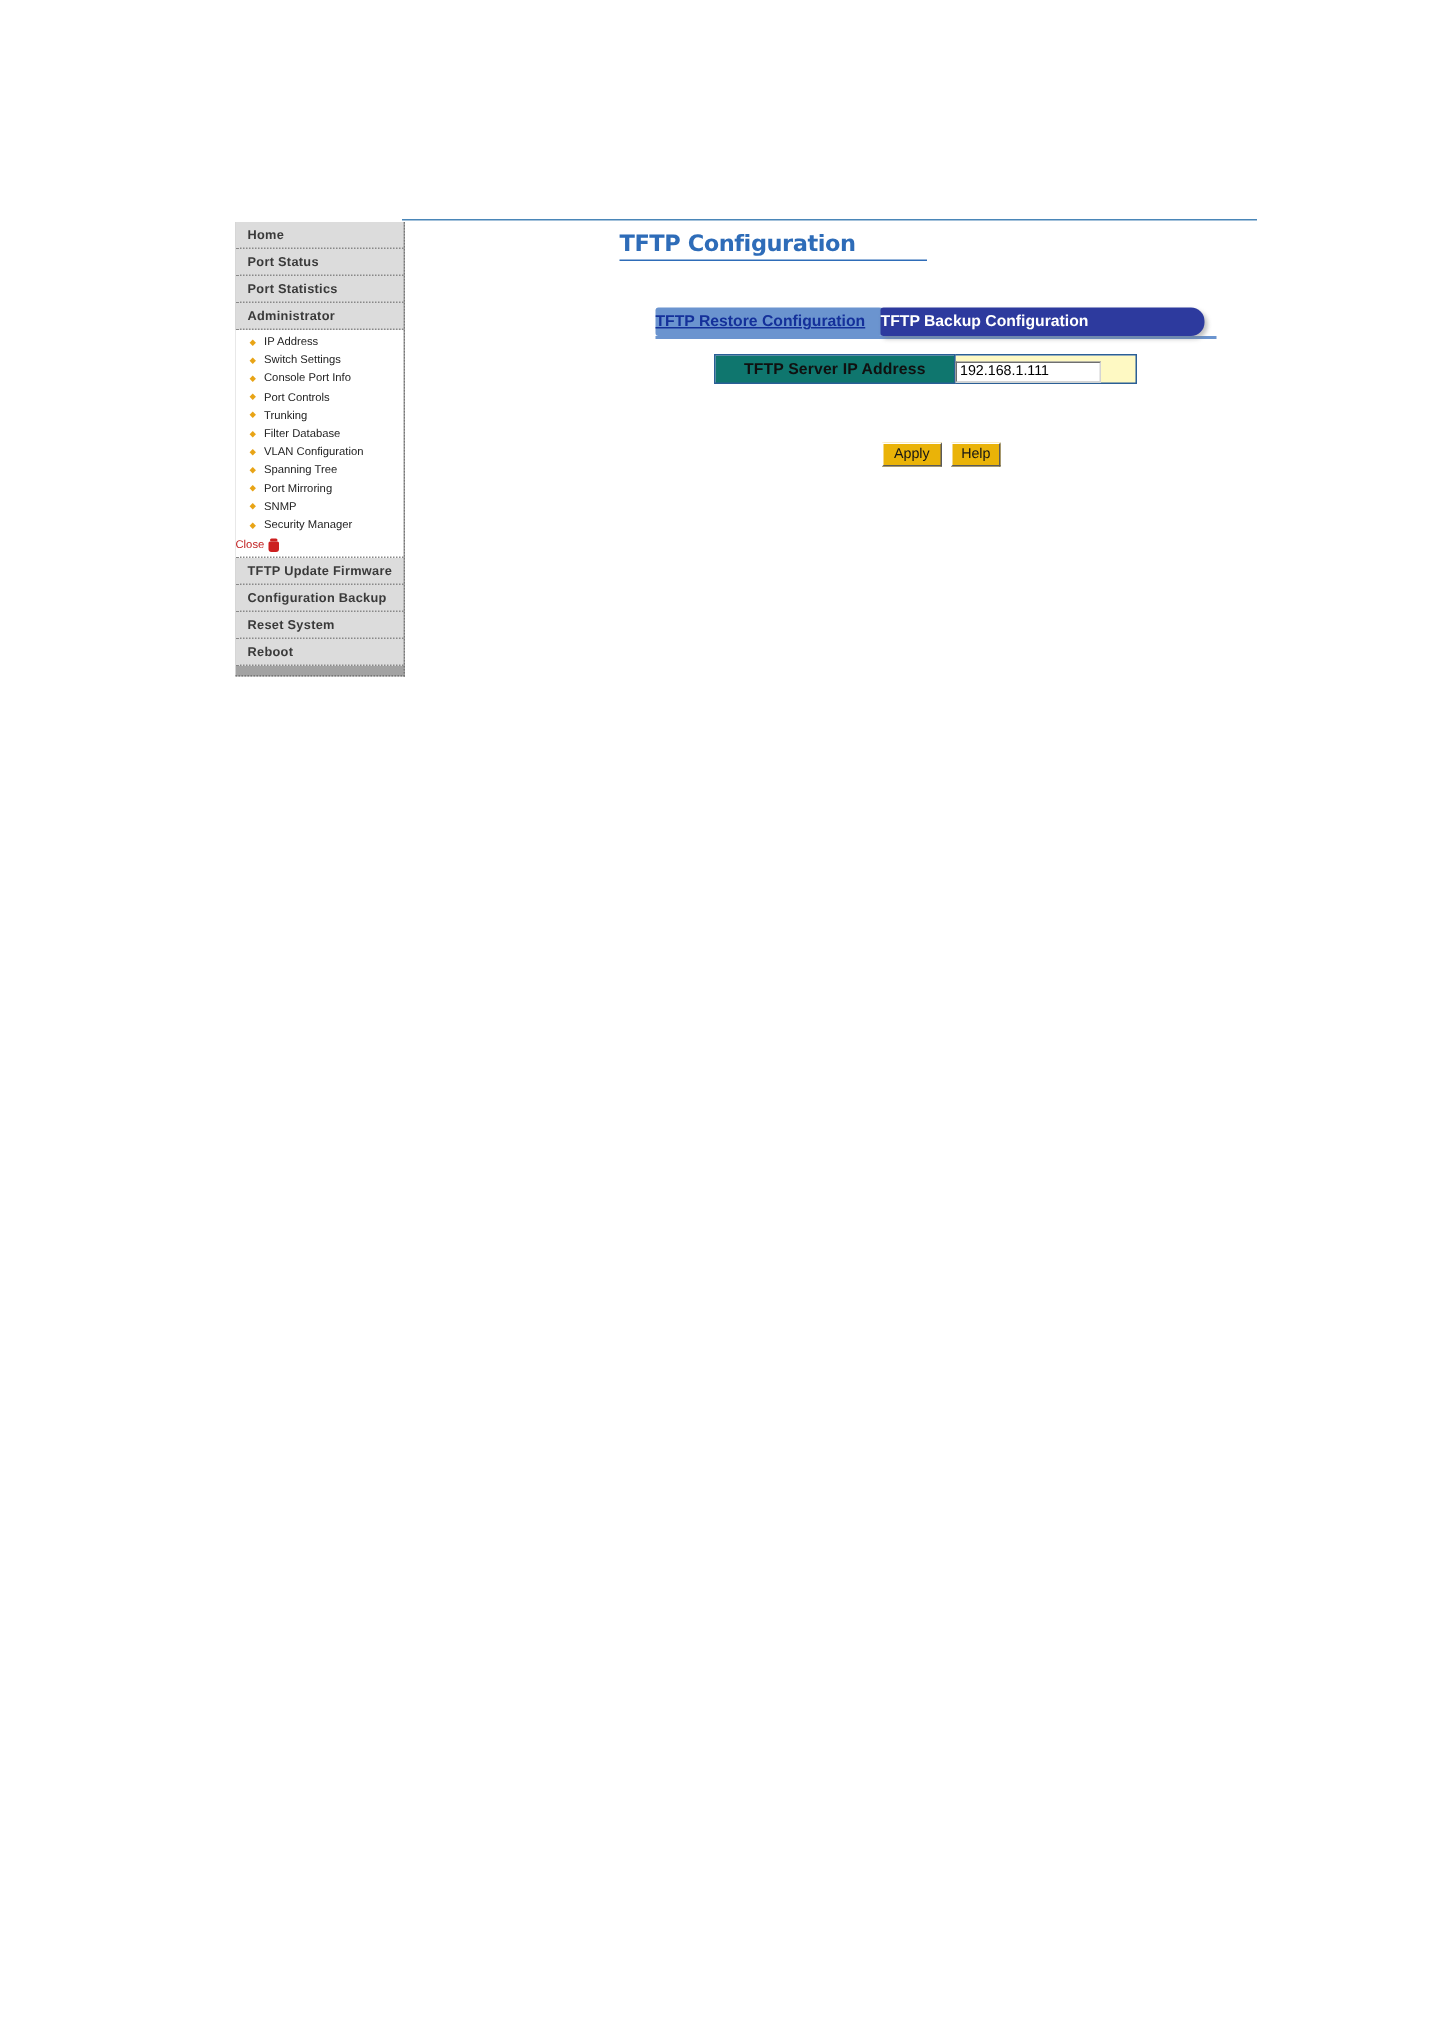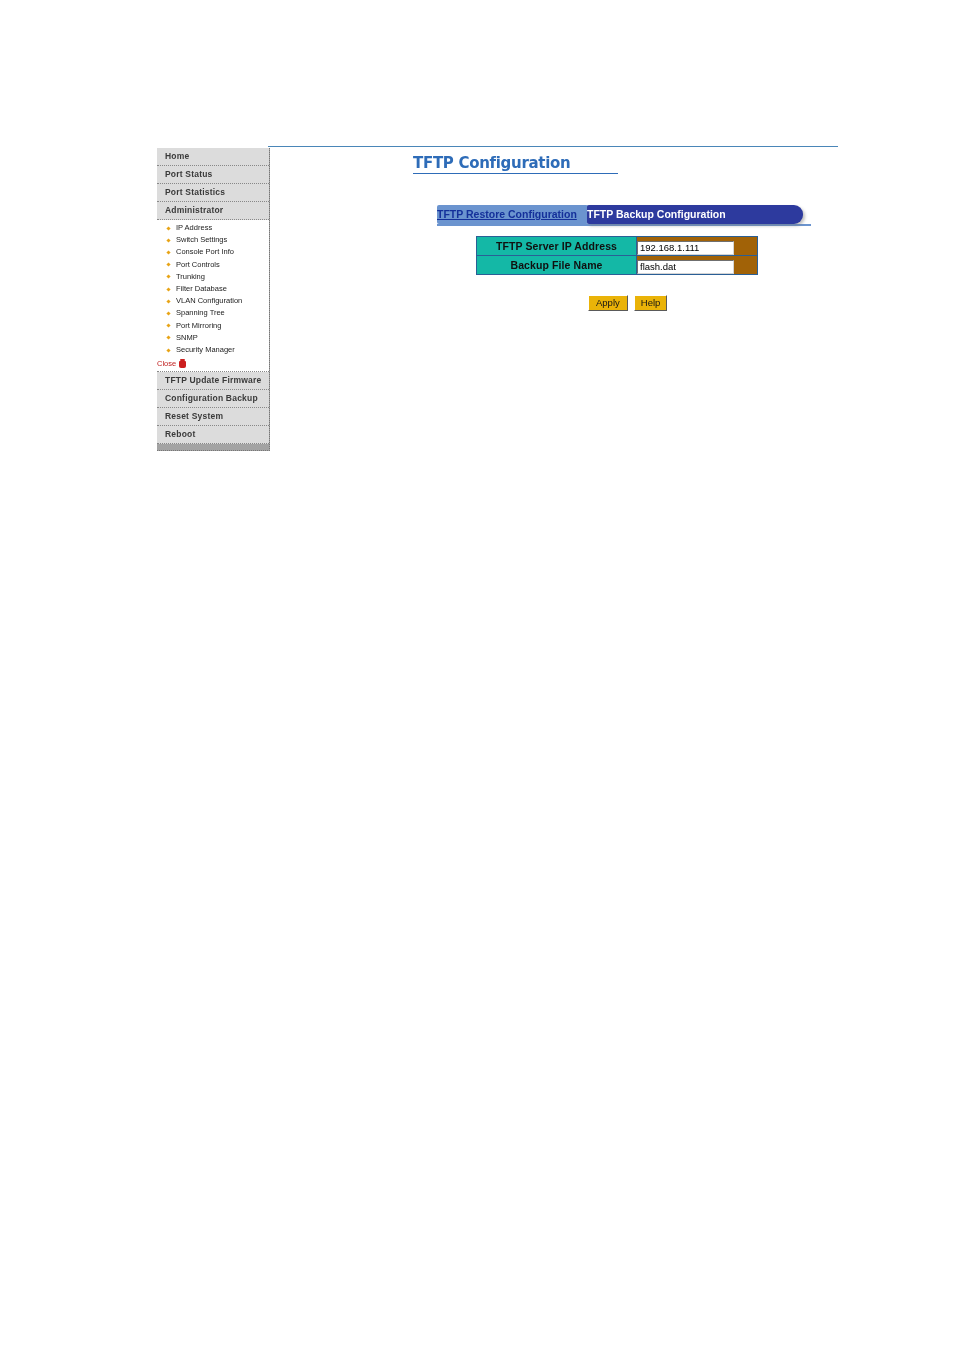--- a/index.html
+++ b/index.html
@@ -198,32 +198,32 @@
     border-collapse: collapse;
     border: 1px solid #2a5f96;
   }
   #form-table td {
     border: 1px solid #2a5f96;
     padding: 0;
     height: 17px;
   }
   td.field-label {
     width: 159px;
-    background: #14b8a6;
+    background: #0f766e;
     color: #101010;
     font-size: 10.5px;
     font-weight: bold;
     text-align: center;
     white-space: nowrap;
     letter-spacing: 0.1px;
     margin-left: 48px;
   }
   td.field-value {
     width: 120px;
-    background: #a16207;
+    background: #fef9c3;
     padding-left: 2px;
   }
   .txt {
     width: 93px;
     height: 12px;
     font-family: "Liberation Sans", sans-serif;
     font-size: 9.5px;
     color: #000;
     padding: 0 0 0 2px;
     margin: 0;
@@ -361,26 +361,20 @@
   </div>
 
   <table id="form-table">
     <tbody>
       <tr>
         <td class="field-label">TFTP Server IP Address</td>
         <td class="field-value">
           <input class="txt" type="text" value="192.168.1.111" style="">
         </td>
       </tr>
-      <tr>
-        <td class="field-label">Backup File Name</td>
-        <td class="field-value">
-          <input class="txt" type="text" value="flash.dat" style="">
-        </td>
-      </tr>
     </tbody>
   </table>
 
   <div id="button-row">
     <button class="btn btn-apply">Apply</button>
     <button class="btn">Help</button>
   </div>
 
 </div>
 

